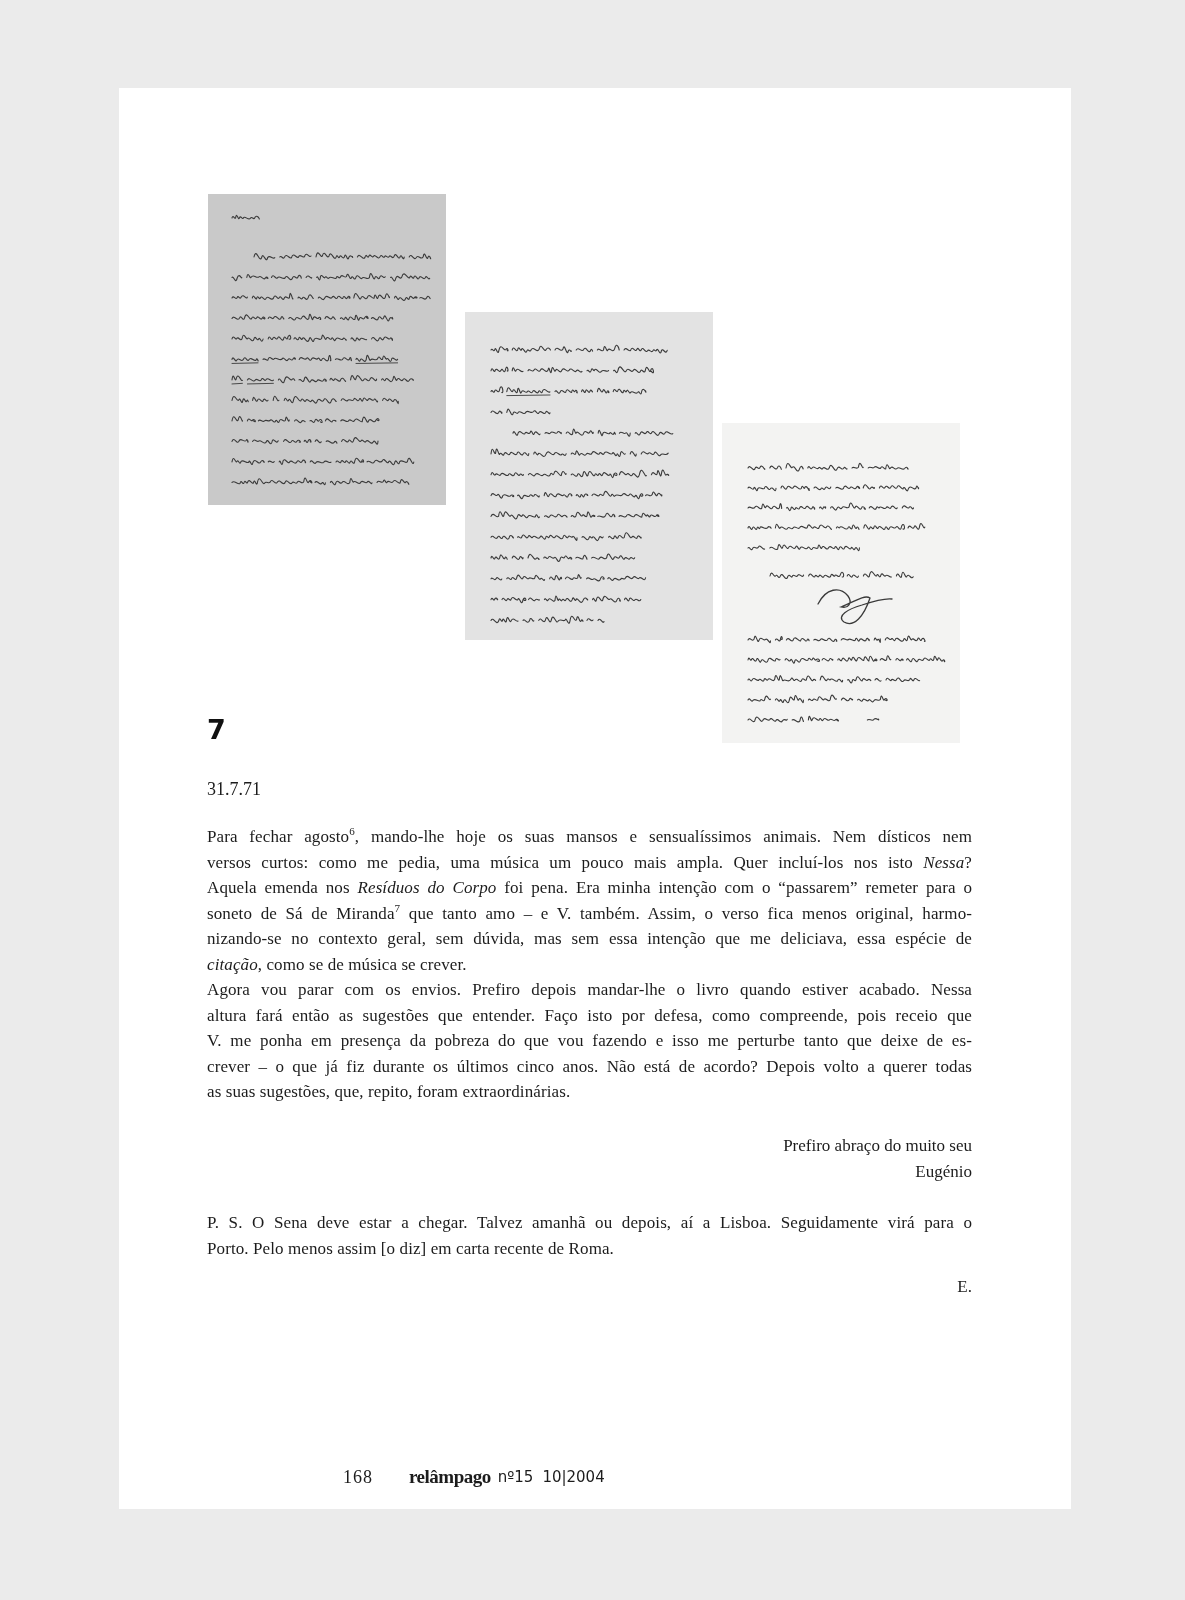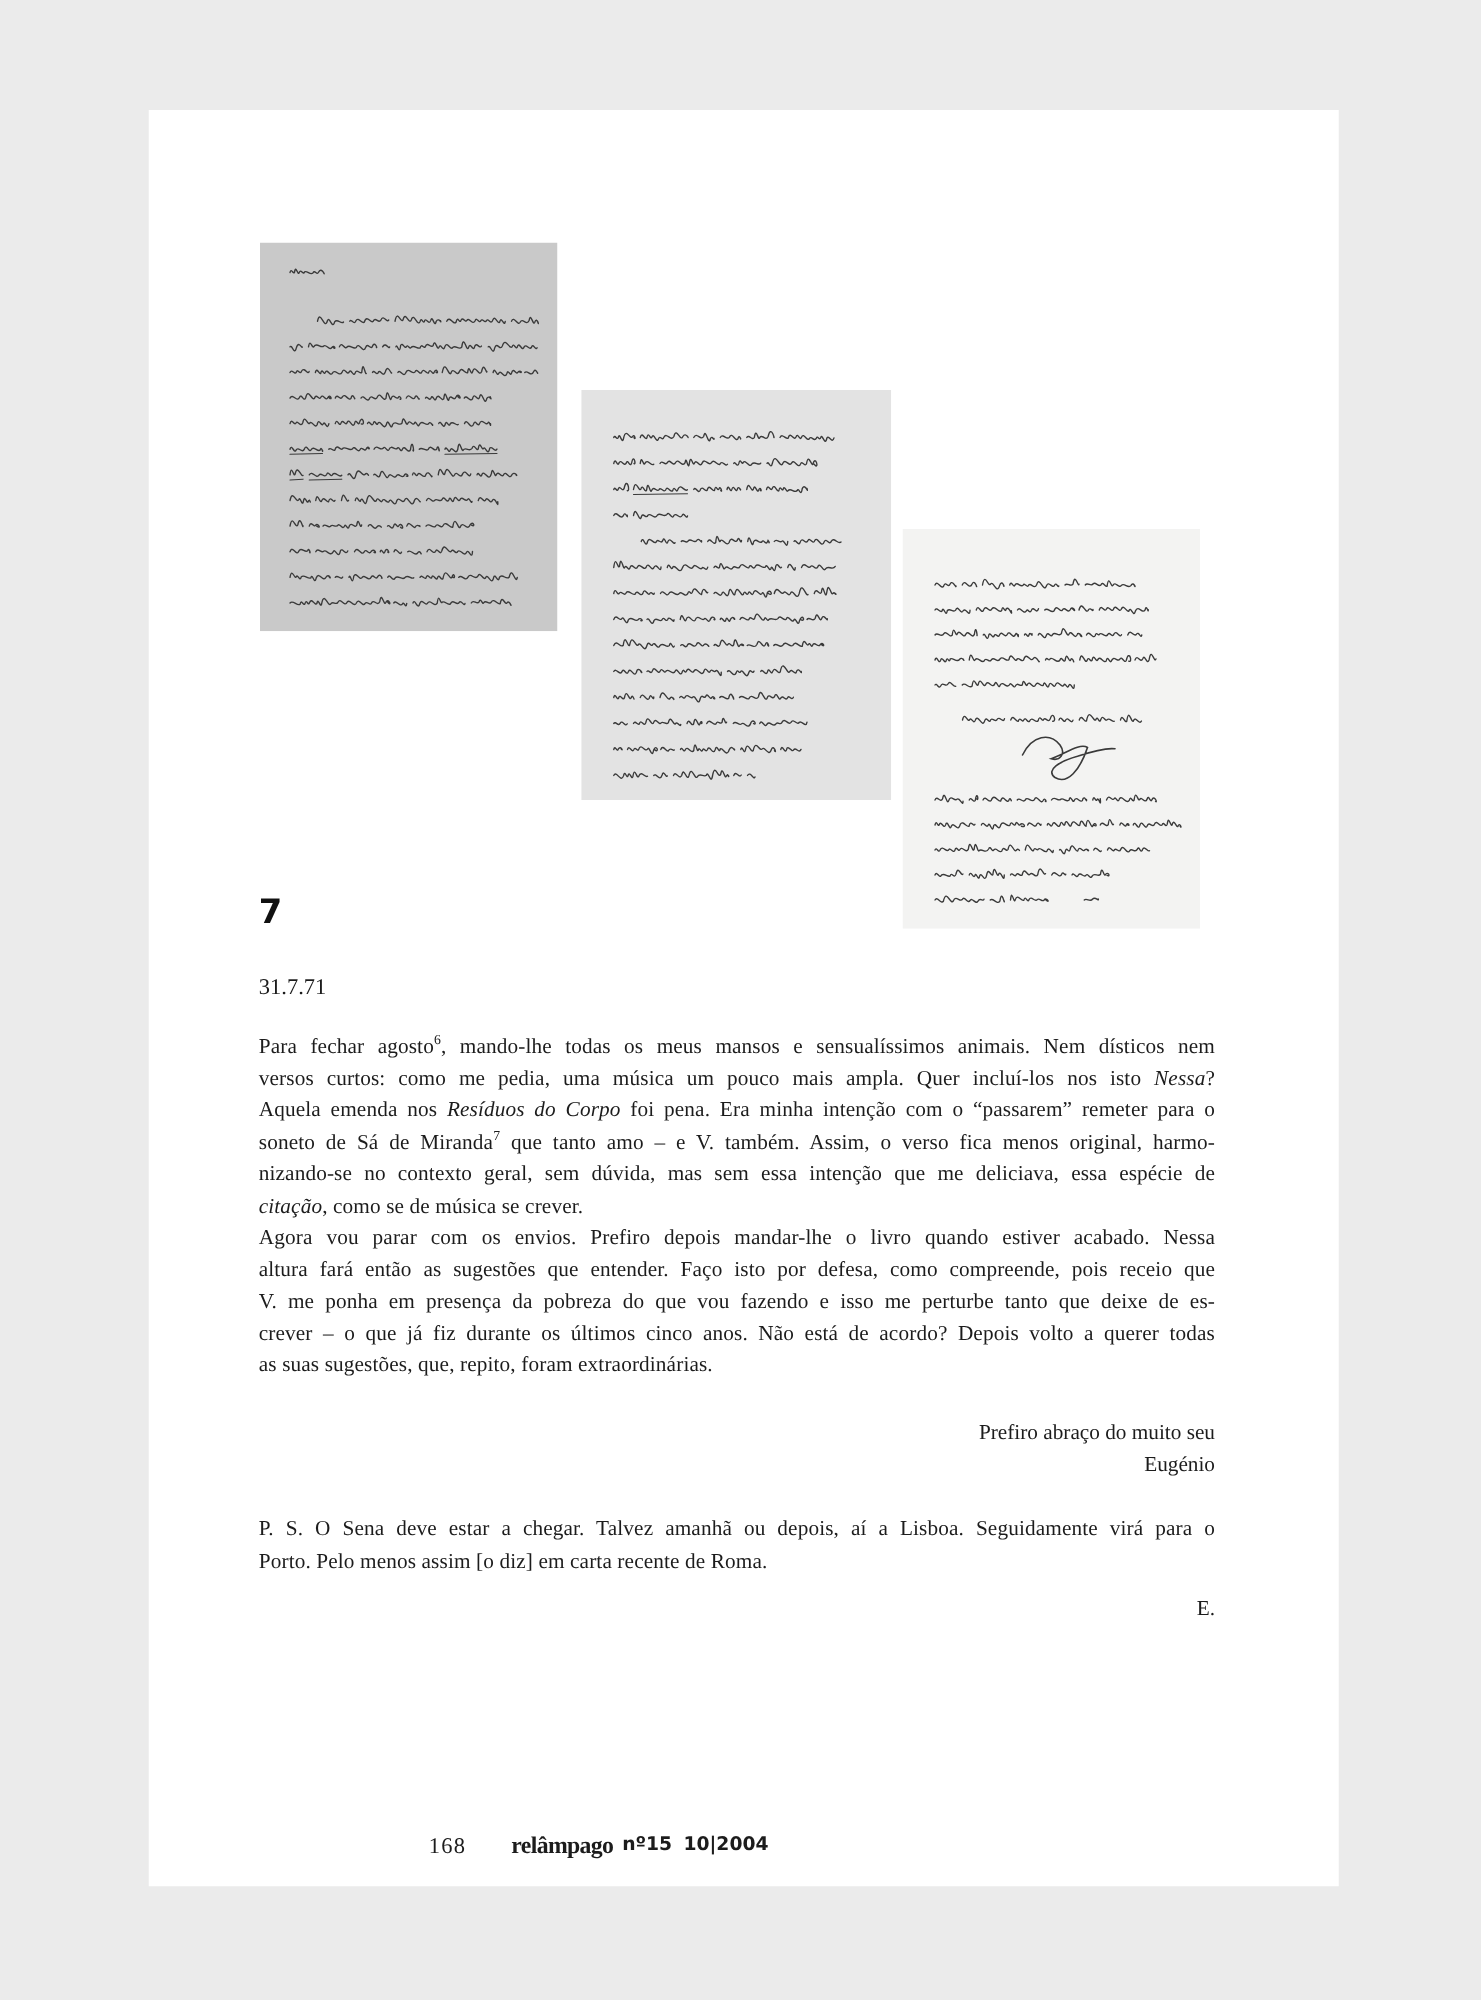--- a/index.html
+++ b/index.html
@@ -47,31 +47,31 @@
   .closing2 { top:1071px;font-family:Liberation Serif, serif; }
 
   .ps { position:absolute; left:88px; top:1122px; width:765px; }
   .signoff {
     position:absolute; left:88px; top:1186px; width:765px;
     text-align:right; font-size:17px; line-height:25.5px;
   }
 
   .footer {
     position:absolute; left:224px; top:1378px;
-    display:flex; align-items:flex-start;
+    display:flex; align-items:center;
   }
   .footer .pageno { font-size:18px; letter-spacing:1px; }
   .footer .journal {
     margin-left:36px;
     font-family:"Liberation Serif","DejaVu Serif",serif;
     font-weight:bold; font-size:19px; letter-spacing:-0.5px;
   }
   .footer .issue, .footer .idate {
     font-family:"DejaVu Sans","Liberation Sans",sans-serif;
-    font-weight:bold; font-size:15px;
+    font-weight:normal; font-size:15px;
   }
   .footer .issue { margin-left:7px; }
   .footer .idate { margin-left:9px; }
 </style>
 </head>
 <body>
 
 <div class="sheet">
 
   <svg class="scan scan1" width="238" height="311" viewBox="0 0 238 311">
@@ -290,21 +290,21 @@
       <path d="M26.0 297.0 C28.0 293.5 30.7 300.7 32.7 298.0 C35.1 287.5 38.2 301.1 40.6 297.8 C42.8 292.5 45.7 299.0 47.8 296.6 C49.6 293.0 52.1 300.3 53.9 297.6 C55.8 294.1 58.4 301.3 60.4 297.9 C62.2 294.5 64.6 298.8 65.2 296.3" fill="none" stroke="#3a3a3a" stroke-width="1.1" stroke-linecap="round"></path>
       <path d="M70.2 297.0 C72.5 294.8 75.6 301.3 77.9 297.9 C79.5 287.5 81.7 301.4 81.4 297.8" fill="none" stroke="#3a3a3a" stroke-width="1.1" stroke-linecap="round"></path>
       <path d="M86.4 297.0 C87.5 286.7 89.1 301.4 90.2 296.7 C92.2 291.4 95.0 298.6 97.1 297.1 C98.3 292.4 99.9 299.8 101.1 296.9 C103.1 292.9 105.8 299.2 107.8 296.7 C109.4 294.9 111.5 298.6 113.1 297.2 C115.5 293.8 118.7 300.9 114.4 296.6" fill="none" stroke="#3a3a3a" stroke-width="1.1" stroke-linecap="round"></path>
       <path d="M145.4 297.0 C147.4 295.0 150.1 299.1 152.1 296.2 C154.4 294.0 157.4 298.7 156.6 296.1" fill="none" stroke="#3a3a3a" stroke-width="1.1" stroke-linecap="round"></path>
     </svg>
 
   <div class="heading">7</div>
   <div class="date">31.7.71</div>
 
   <div class="bodytext">
-      <div class="bline"><span>Para fechar agosto</span><span class="sup">6</span><span>, mando-lhe todas os meus mansos e sensualíssimos animais. Nem dísticos nem</span></div>
+      <div class="bline"><span>Para fechar agosto</span><span class="sup">6</span><span>, mando-lhe hoje os suas mansos e sensualíssimos animais. Nem dísticos nem</span></div>
       <div class="bline"><span>versos curtos: como me pedia, uma música um pouco mais ampla. Quer incluí-los nos isto </span><span class="it">Nessa</span><span>?</span></div>
       <div class="bline"><span>Aquela emenda nos </span><span class="it">Resíduos do Corpo</span><span> foi pena. Era minha intenção com o “passarem” remeter para o</span></div>
       <div class="bline"><span>soneto de Sá de Miranda</span><span class="sup">7</span><span> que tanto amo – e V. também. Assim, o verso fica menos original, harmo-</span></div>
       <div class="bline"><span>nizando-se no contexto geral, sem dúvida, mas sem essa intenção que me deliciava, essa espécie de</span></div>
       <div class="bline last"><span class="it">citação</span><span>, como se de música se crever.</span></div>
       <div class="bline"><span>Agora vou parar com os envios. Prefiro depois mandar-lhe o livro quando estiver acabado. Nessa</span></div>
       <div class="bline"><span>altura fará então as sugestões que entender. Faço isto por defesa, como compreende, pois receio que</span></div>
       <div class="bline"><span>V. me ponha em presença da pobreza do que vou fazendo e isso me perturbe tanto que deixe de es-</span></div>
       <div class="bline"><span>crever – o que já fiz durante os últimos cinco anos. Não está de acordo? Depois volto a querer todas</span></div>
       <div class="bline last"><span>as suas sugestões, que, repito, foram extraordinárias.</span></div>

